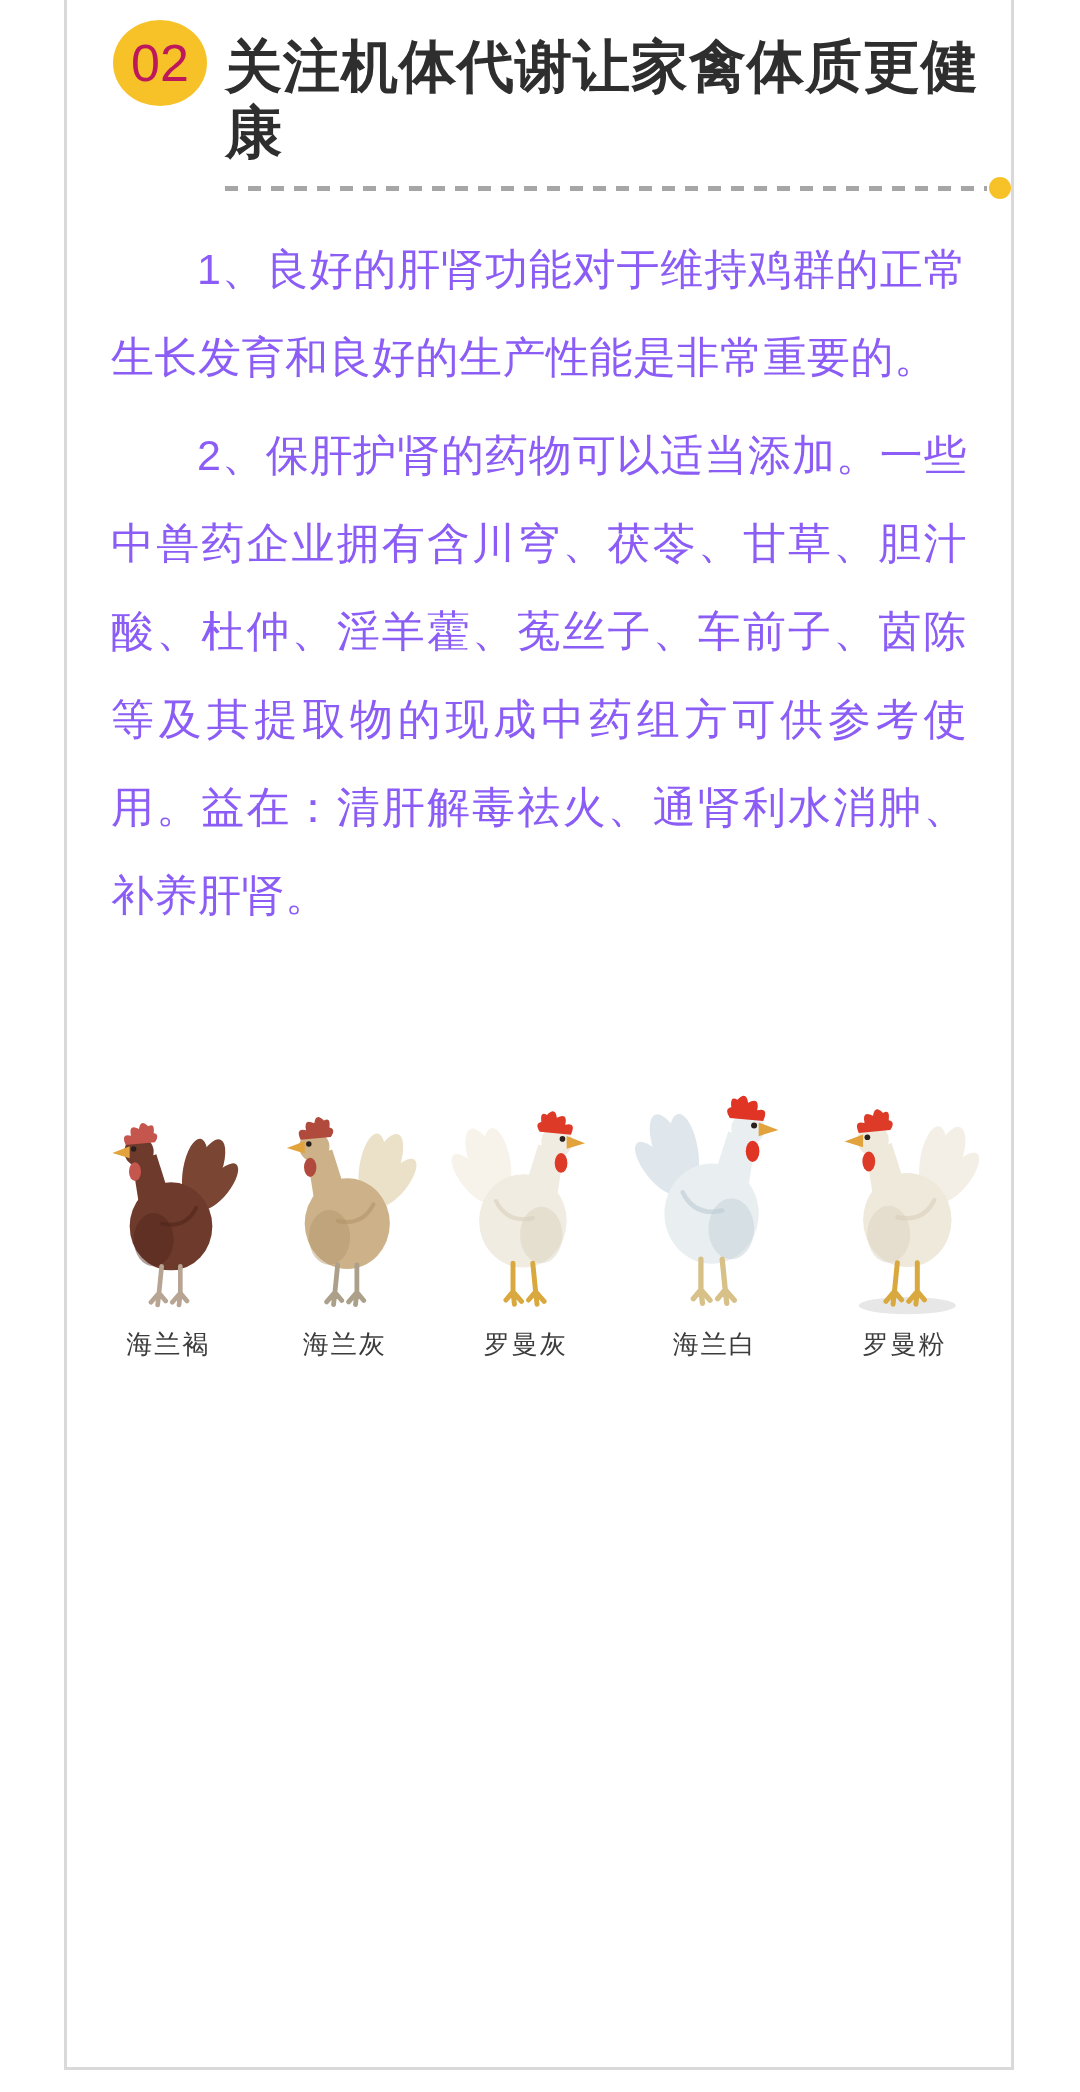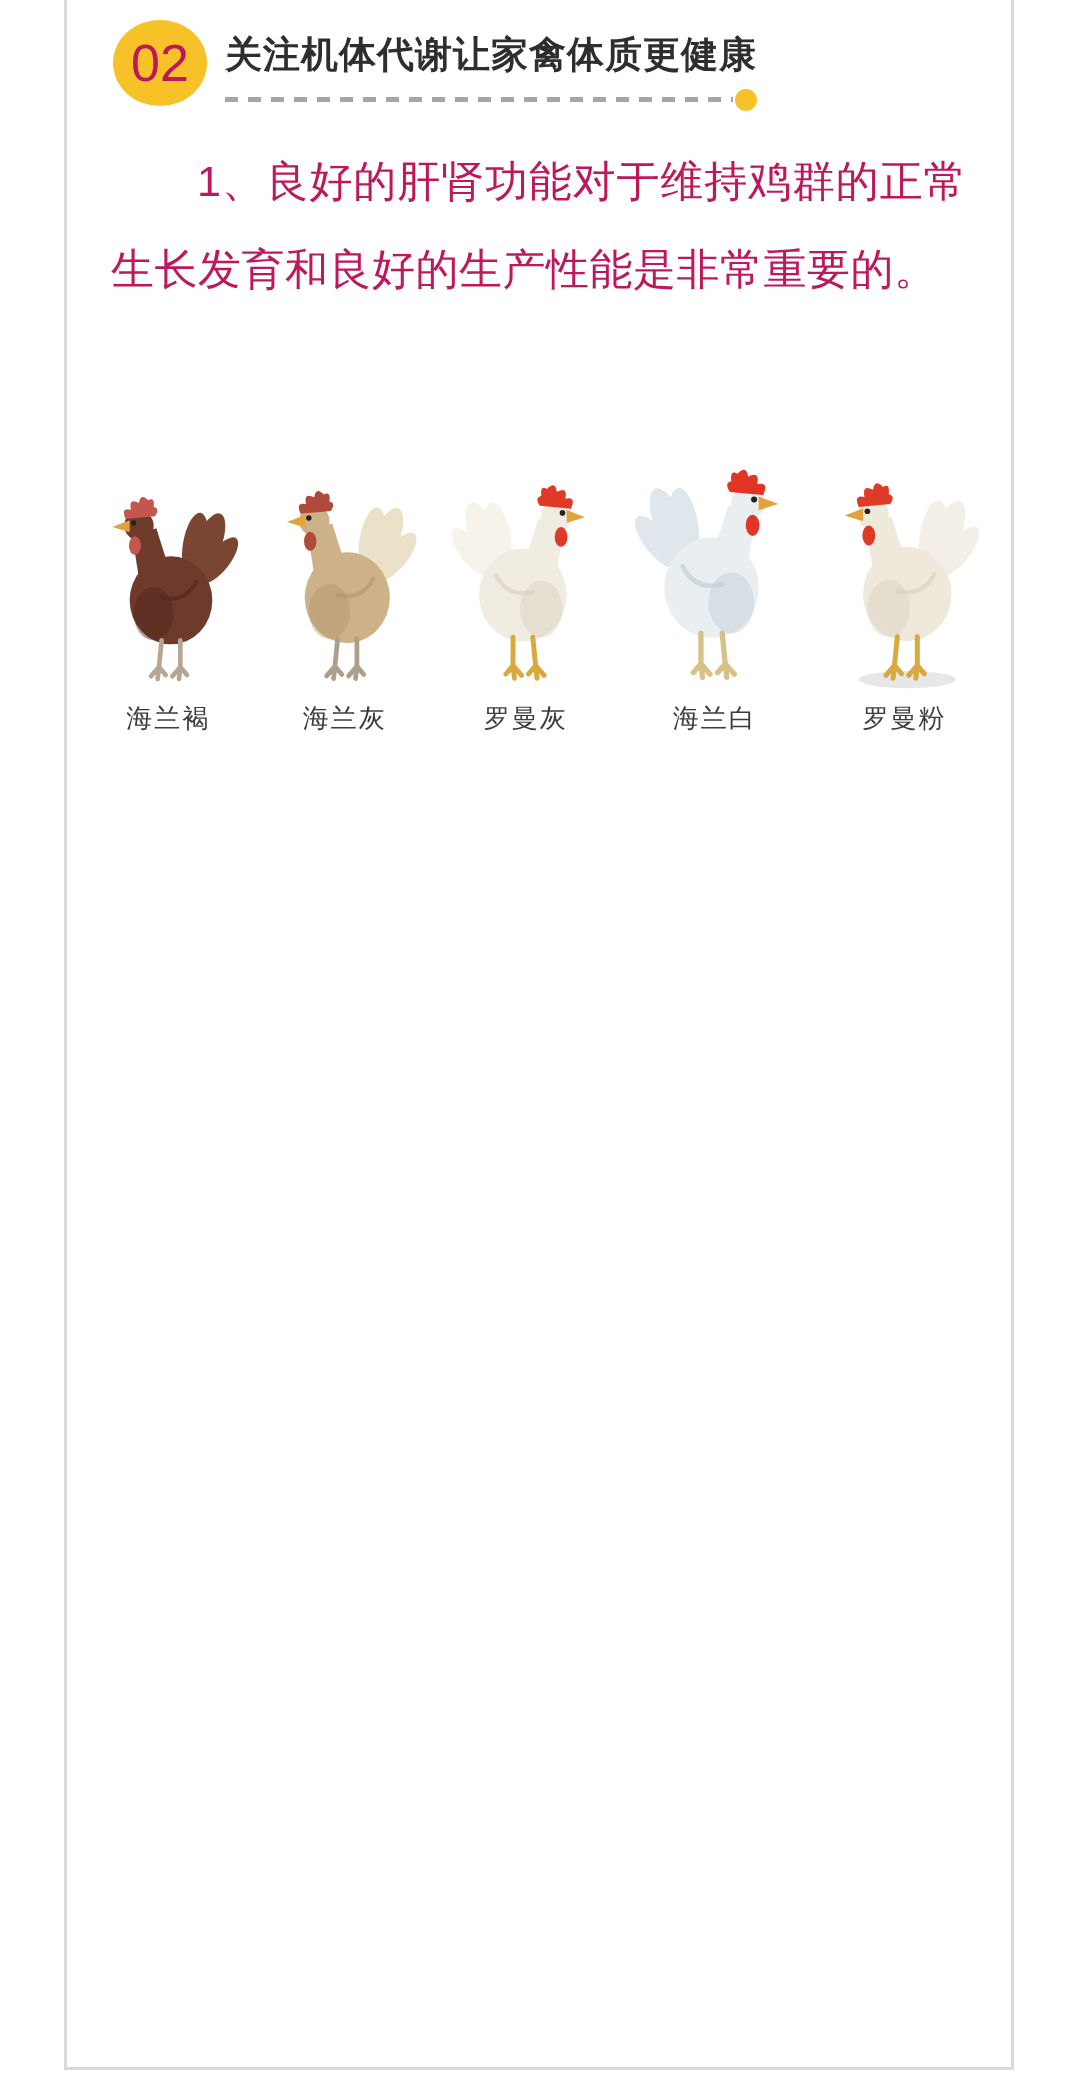--- a/index.html
+++ b/index.html
@@ -29,21 +29,21 @@
     width: 94px; height: 86px;
     border-radius: 50%;
     background: #F6C228;
     color: #be185d;
     font-size: 52px;
     display: flex; align-items: center; justify-content: center;
     flex: 0 0 auto;
   }
   .title-wrap { margin-left: 18px; padding-top: 14px; }
   .title {
-    font-size: 37px;
+    font-size: 57px;
     font-weight: bold;
     color: #2e2e2e;
     letter-spacing: 1px;
     line-height: 1.15;
   }
   .title-underline {
     display: flex; align-items: center;
     margin-top: 12px;
     height: 22px;
   }
@@ -59,21 +59,21 @@
     margin-left: 2px;
     flex: 0 0 auto;
   }
   
   .article {
     padding: 26px 44px 0 44px;
   }
   .article p {
     font-size: 43px;
     line-height: 88px;
-    color: #be185d;
+    color: #8b5cf6;
     text-align: justify;
     text-indent: 2em;
     margin-bottom: 10px;
     letter-spacing: 0.5px;
   }
   
   .breeds {
     display: flex;
     justify-content: space-between;
     align-items: flex-end;
@@ -113,20 +113,21 @@
         <div class="title">关注机体代谢让家禽体质更健康</div>
         <div class="title-underline">
           <div class="dashes"></div>
           <span class="dot"></span>
         </div>
       </div>
     </div>
 
     <div class="article">
       <p>1、良好的肝肾功能对于维持鸡群的正常生长发育和良好的生产性能是非常重要的。</p>
+      <p>2、保肝护肾的药物可以适当添加。一些中兽药企业拥有含川穹、茯苓、甘草、胆汁酸、杜仲、淫羊藿、菟丝子、车前子、茵陈等及其提取物的现成中药组方可供参考使用。益在：清肝解毒祛火、通肾利水消肿、补养肝肾。</p>
     </div>
 
     <div class="breeds">
 
       <figure class="breed">
         <svg class="hen" viewBox="0 0 110 150" aria-hidden="true">
           <ellipse cx="84" cy="42" rx="10" ry="27" transform="rotate(22 84 42)" fill="#7b4534"></ellipse>
           <ellipse cx="93" cy="52" rx="8" ry="21" transform="rotate(38 93 52)" fill="#7b4534"></ellipse>
           <ellipse cx="75" cy="40" rx="9" ry="24" transform="rotate(10 75 40)" fill="#7b4534"></ellipse>
           <path d="M28 34 L46 28 L58 66 Q48 80 34 72 Z" fill="#6e3a2c"></path>

